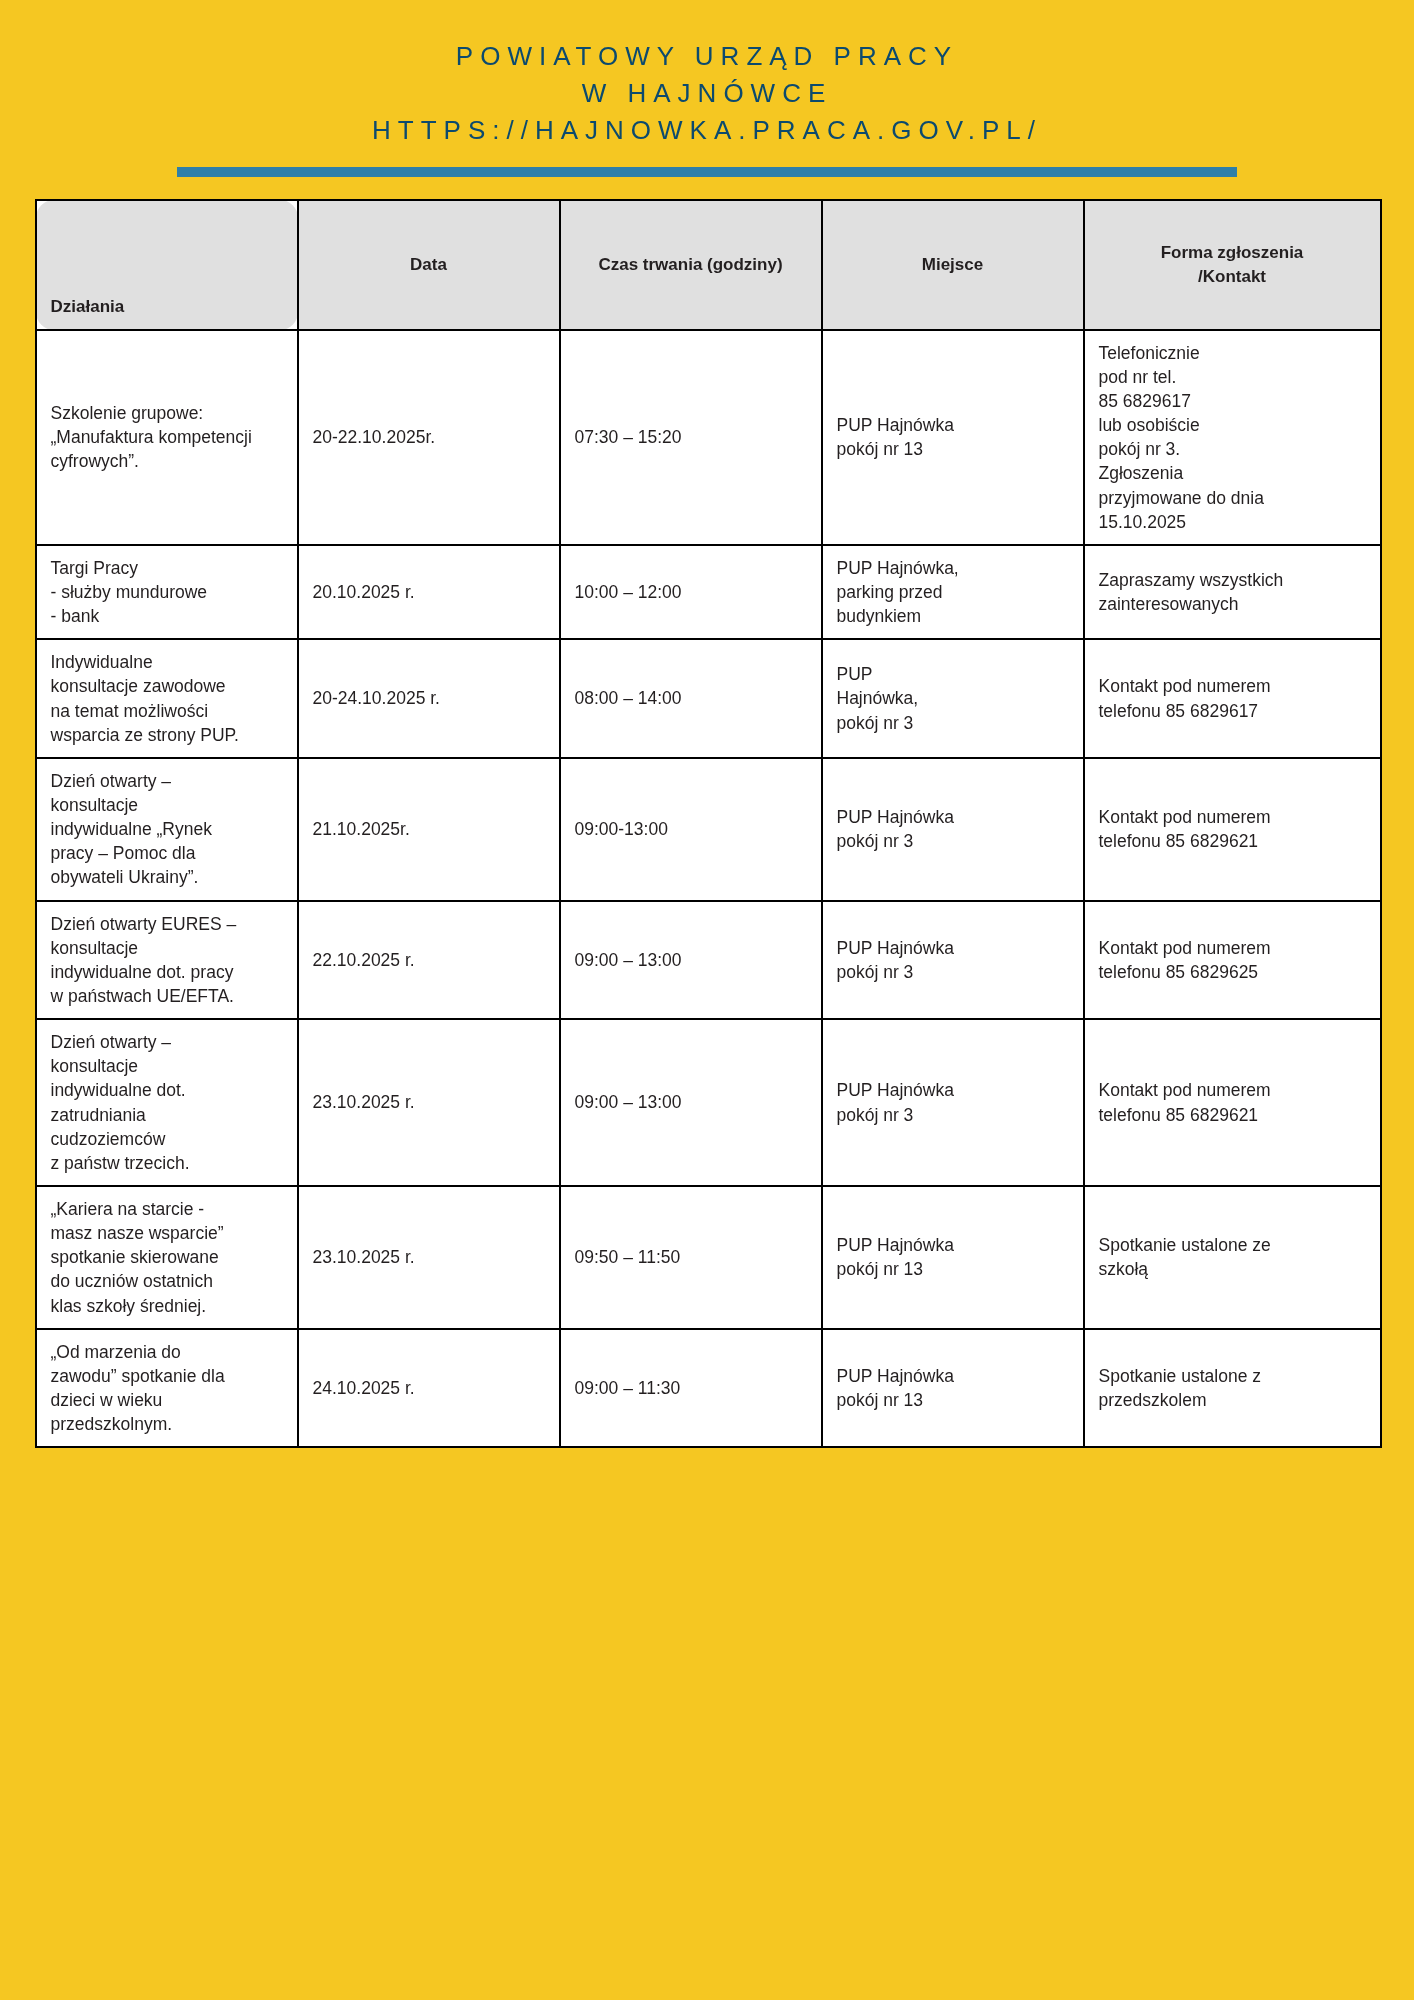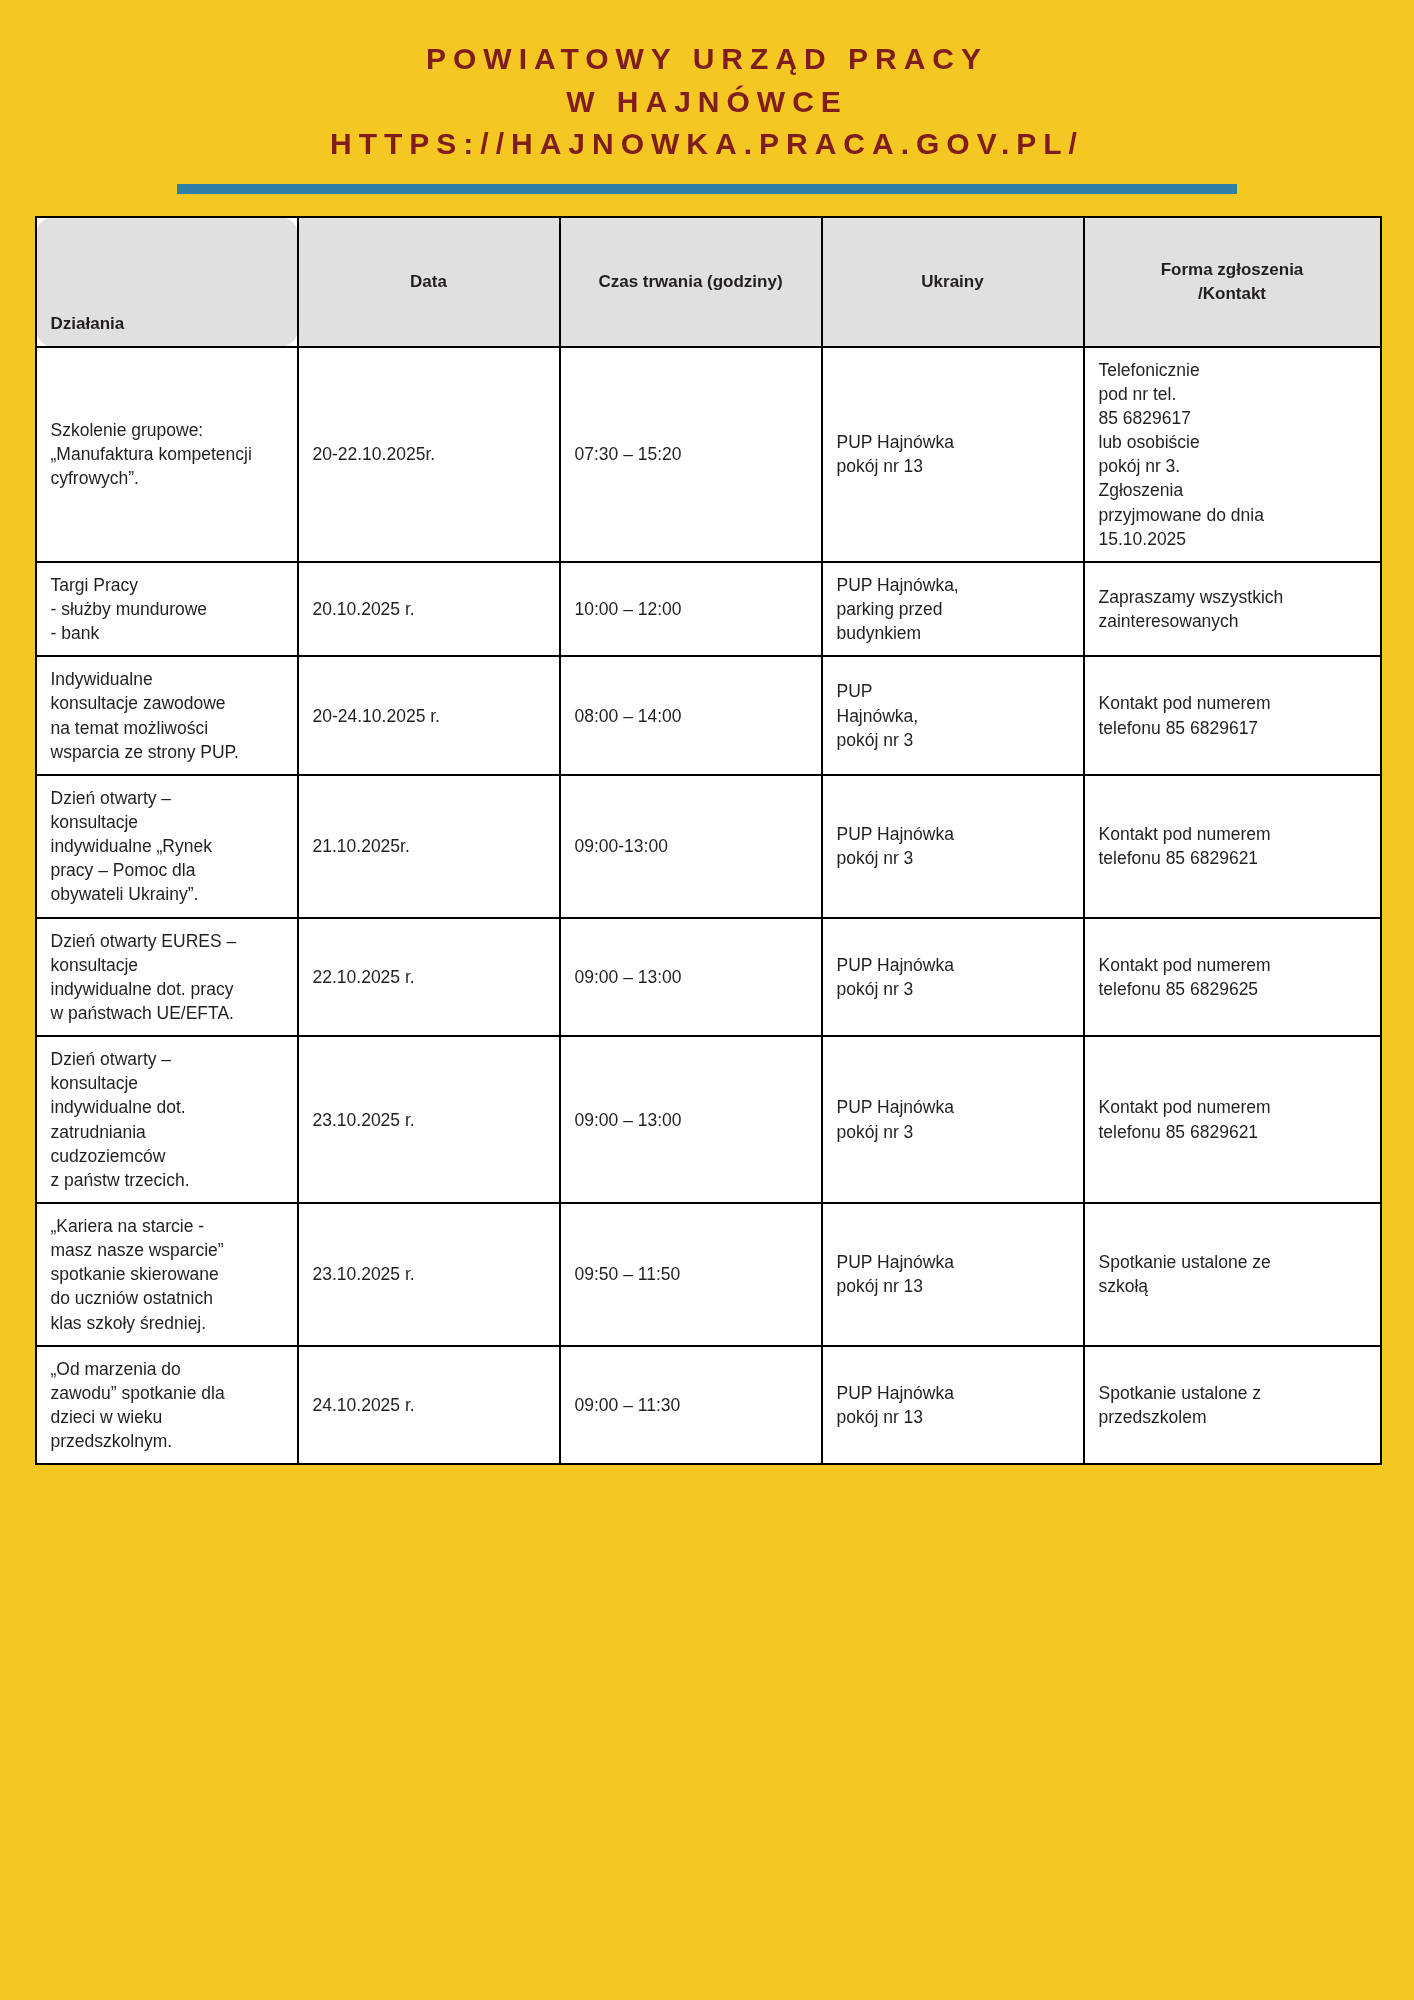--- a/index.html
+++ b/index.html
@@ -18,25 +18,25 @@
     position: relative;
     width: 1414px;
     height: 2000px;
     box-sizing: border-box;
   }
   .header {
     padding-top: 38px;
     text-align: center;
   }
   .header-line {
-    font-weight: bold;
-    font-size: 30px;
+    font-weight: normal;
+    font-size: 26px;
     letter-spacing: 7px;
     line-height: 1.42;
-    color: #7f1d1d;
+    color: #0c4a6e;
     white-space: nowrap;
   }
   .rule-wrap {
     margin-top: 18px;
     display: flex;
     justify-content: center;
   }
   .rule {
     width: 1060px;
     height: 10px;
@@ -107,21 +107,21 @@
           <col class="col2">
           <col class="col3">
           <col class="col4">
           <col class="col5">
       </colgroup>
       <thead>
         <tr>
           <th class="col-actions nowrapline">Działania</th>
           <th class="nowrapline">Data</th>
           <th class="nowrapline">Czas trwania (godziny)</th>
-          <th class="nowrapline">Ukrainy</th>
+          <th class="nowrapline">Miejsce</th>
           <th class="nowrapline">Forma zgłoszenia
 /Kontakt</th>
         </tr>
       </thead>
       <tbody>
         <tr>
           <td class="cell-action nowrapline">Szkolenie grupowe:
 „Manufaktura kompetencji cyfrowych”.</td>
           <td class="cell-center nowrapline">20-22.10.2025r.</td>
           <td class="cell-center nowrapline">07:30 – 15:20</td>

